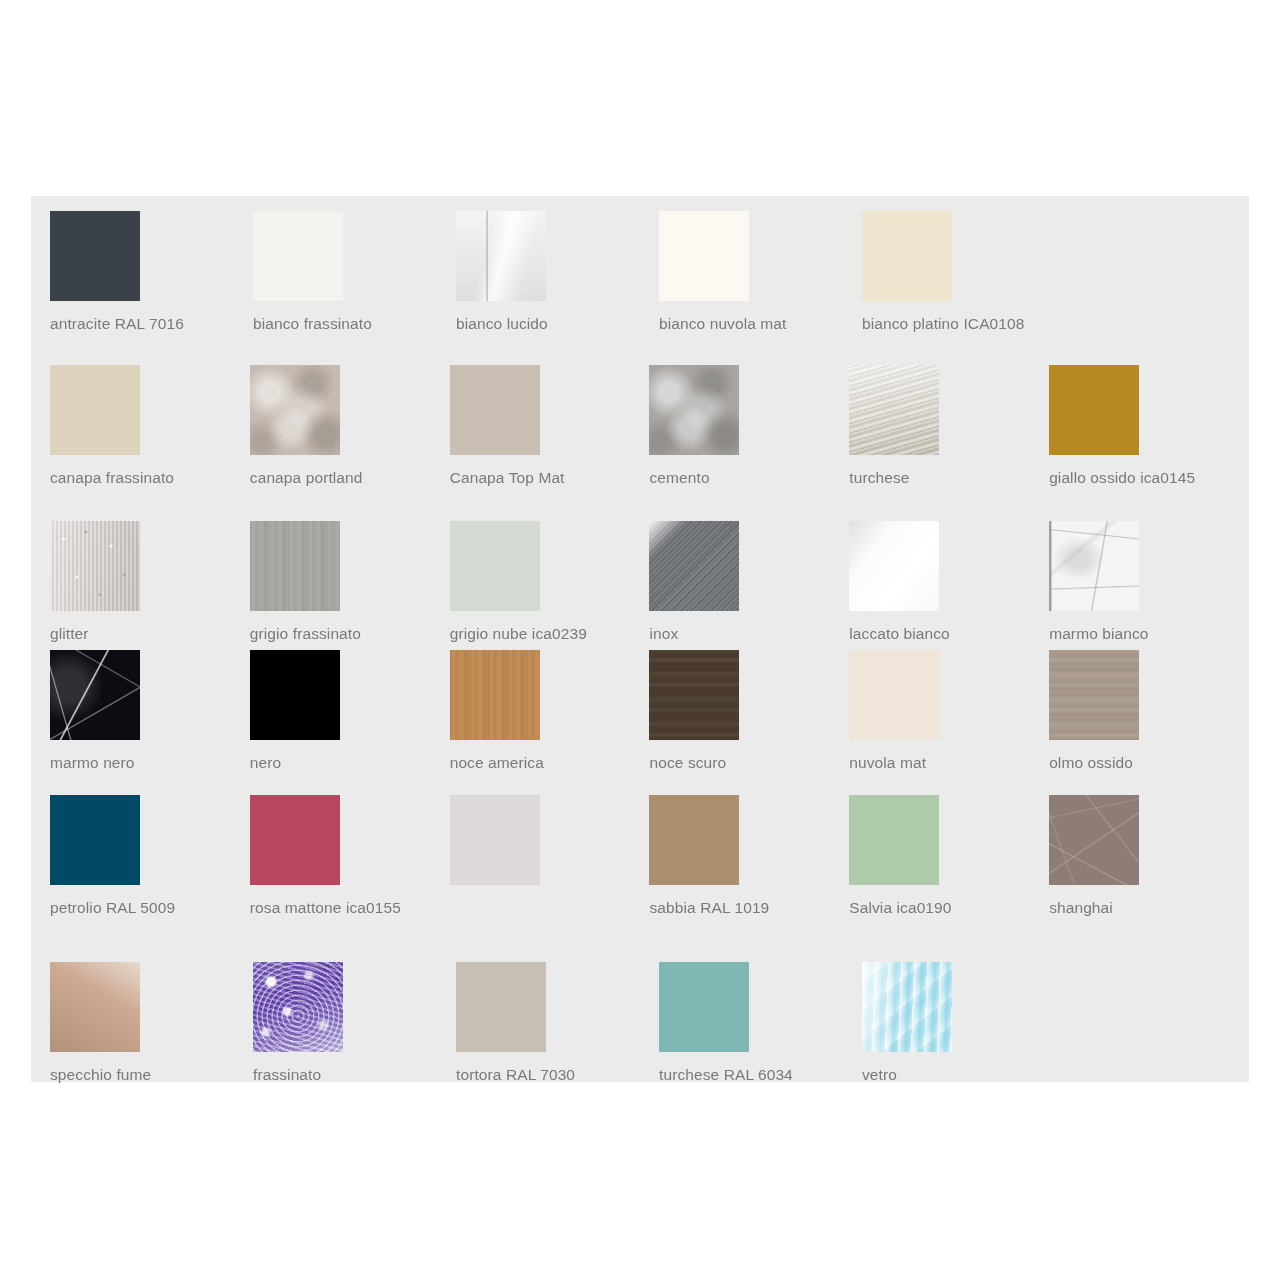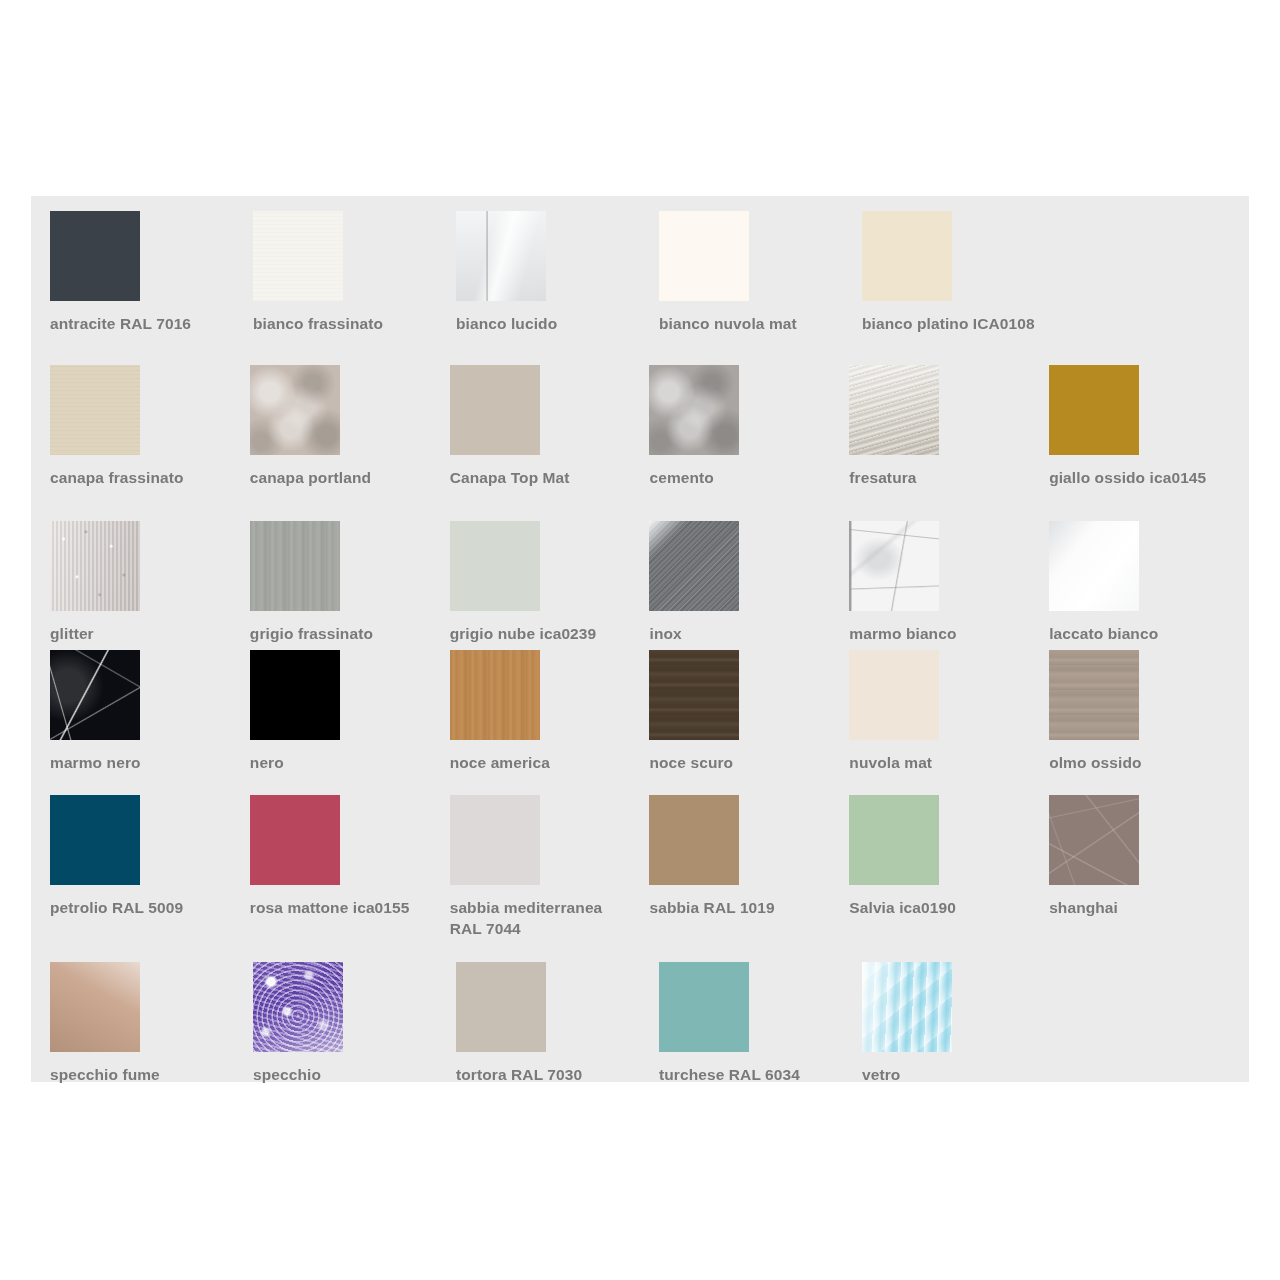--- a/index.html
+++ b/index.html
@@ -25,21 +25,20 @@
   }
 
   .grid {
     position: absolute;
     left: 19px;
     top: 15px;
     width: 1199px;
     display: flex;
     flex-wrap: wrap;
     align-content: flex-start;
-    font-weight: bold;
   }
 
   .cell {
     width: 203px;
     box-sizing: border-box;
     padding: 0;
     margin: 0 0 6px 0;
   }
 
   .swatch-wrap {
@@ -289,21 +288,21 @@
         <div class="cell">
           <div class="swatch-wrap">
             <div class="swatch sw-concrete" title="cemento" style="background: rgb(168, 165, 162);"></div>
           </div>
           <div class="swatch-label">cemento</div>
         </div>
         <div class="cell">
           <div class="swatch-wrap">
             <div class="swatch sw-fresatura" title="fresatura" style="background: rgb(222, 214, 198);"></div>
           </div>
-          <div class="swatch-label">fresatura</div>
+          <div class="swatch-label">turchese</div>
         </div>
         <div class="cell">
           <div class="swatch-wrap">
             <div class="swatch sw-solid" title="giallo ossido ica0145" style="background: rgb(182, 138, 33);"></div>
           </div>
           <div class="swatch-label">giallo ossido ica0145</div>
         </div>
       </div>
       <div class="row row-3">
         <div class="cell">
@@ -325,30 +324,30 @@
           <div class="swatch-label">grigio nube ica0239</div>
         </div>
         <div class="cell">
           <div class="swatch-wrap">
             <div class="swatch sw-inox" title="inox" style="background: rgb(110, 113, 117);"></div>
           </div>
           <div class="swatch-label">inox</div>
         </div>
         <div class="cell">
           <div class="swatch-wrap">
+            <div class="swatch sw-laccato" title="laccato bianco" style="background: rgb(251, 251, 251);"></div>
+          </div>
+          <div class="swatch-label">laccato bianco</div>
+        </div>
+        <div class="cell">
+          <div class="swatch-wrap">
             <div class="swatch sw-marmo-bianco" title="marmo bianco" style="background: rgb(244, 244, 244);"></div>
           </div>
           <div class="swatch-label">marmo bianco</div>
         </div>
-        <div class="cell">
-          <div class="swatch-wrap">
-            <div class="swatch sw-laccato" title="laccato bianco" style="background: rgb(251, 251, 251);"></div>
-          </div>
-          <div class="swatch-label">laccato bianco</div>
-        </div>
       </div>
       <div class="row row-4">
         <div class="cell">
           <div class="swatch-wrap">
             <div class="swatch sw-marble-black" title="marmo nero" style="background: rgb(11, 13, 18);"></div>
           </div>
           <div class="swatch-label">marmo nero</div>
         </div>
         <div class="cell">
           <div class="swatch-wrap">
@@ -391,21 +390,20 @@
         <div class="cell">
           <div class="swatch-wrap">
             <div class="swatch sw-solid" title="rosa mattone ica0155" style="background: rgb(184, 70, 92);"></div>
           </div>
           <div class="swatch-label">rosa mattone ica0155</div>
         </div>
         <div class="cell">
           <div class="swatch-wrap">
             <div class="swatch sw-solid" title="sabbia mediterranea RAL 7044" style="background: rgb(222, 217, 217);"></div>
           </div>
-          <div class="swatch-label">sabbia mediterranea RAL 7044</div>
         </div>
         <div class="cell">
           <div class="swatch-wrap">
             <div class="swatch sw-solid" title="sabbia RAL 1019" style="background: rgb(171, 143, 111);"></div>
           </div>
           <div class="swatch-label">sabbia RAL 1019</div>
         </div>
         <div class="cell">
           <div class="swatch-wrap">
             <div class="swatch sw-solid" title="Salvia ica0190" style="background: rgb(175, 202, 171);"></div>
@@ -423,21 +421,21 @@
         <div class="cell">
           <div class="swatch-wrap">
             <div class="swatch sw-specchio" title="specchio fume" style="background: rgb(199, 162, 137);"></div>
           </div>
           <div class="swatch-label">specchio fume</div>
         </div>
         <div class="cell">
           <div class="swatch-wrap">
             <div class="swatch sw-swarovski" title="swarovski" style="background: rgb(123, 92, 192);"></div>
           </div>
-          <div class="swatch-label">specchio</div>
+          <div class="swatch-label">frassinato</div>
         </div>
         <div class="cell">
           <div class="swatch-wrap">
             <div class="swatch sw-solid" title="tortora RAL 7030" style="background: rgb(200, 191, 180);"></div>
           </div>
           <div class="swatch-label">tortora RAL 7030</div>
         </div>
         <div class="cell">
           <div class="swatch-wrap">
             <div class="swatch sw-solid" title="turchese RAL 6034" style="background: rgb(127, 183, 180);"></div>

